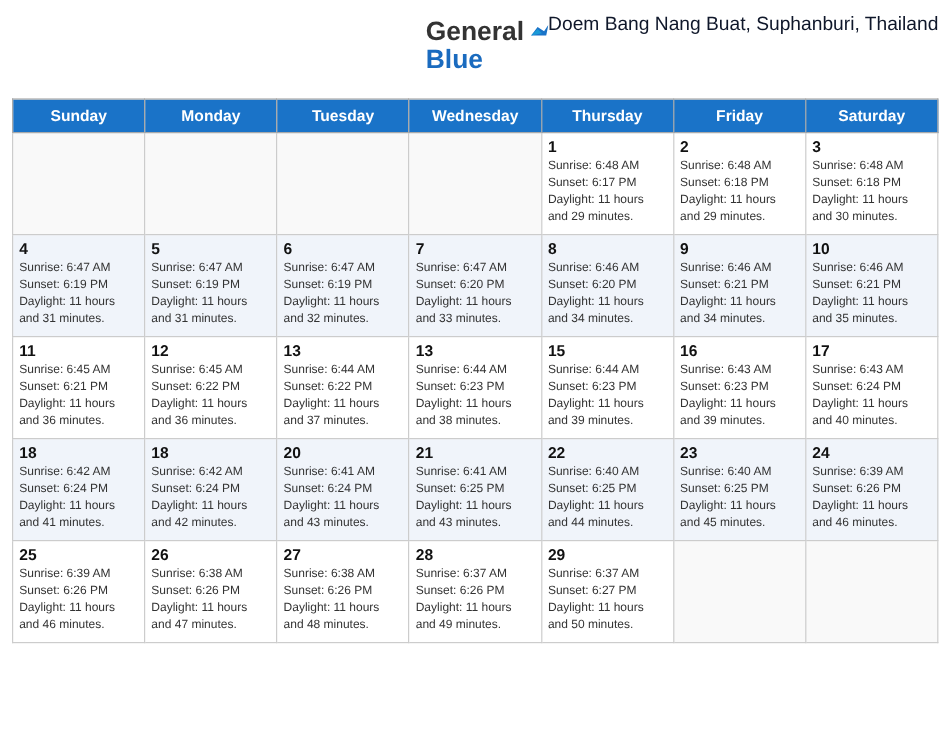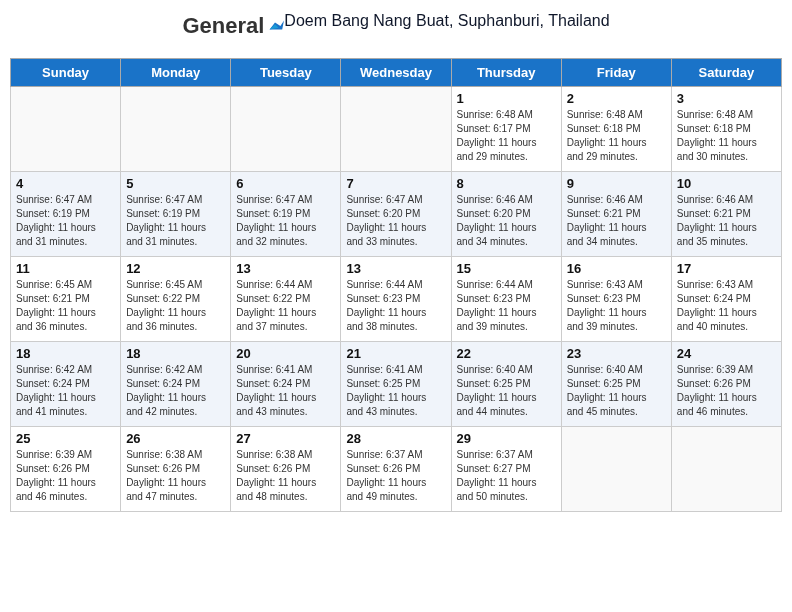--- a/index.html
+++ b/index.html
@@ -6,21 +6,21 @@
     body {
       font-family: Arial, sans-serif;
       background: #fff;
       width: 792px;
       min-height: 612px;
       padding: 10px;
     }
     .header-area {
       display: flex;
       align-items: flex-start;
-      justify-content: center;
+      justify-content: flex-end;
       margin-bottom: 20px;
     }
     .logo {
       display: flex;
       align-items: center;
       margin-top: 4px;
     }
     .logo-text {
       font-size: 22px;
       font-weight: bold;
@@ -97,20 +97,21 @@
 <div class="header-area">
   <div class="logo">
     <div>
       <div style="display:flex;align-items:center;">
         <span class="logo-text logo-general">General</span>
         <svg class="logo-icon" viewBox="0 0 20 20">
           <polygon points="4,14 10,6 16,10 20,4 18,14" fill="#1a73c8"></polygon>
           <polygon points="4,14 10,8 14,12" fill="#1a9ad7"></polygon>
         </svg>
       </div>
+      <div class="logo-text logo-blue">Blue</div>
     </div>
   </div>
   <div class="title-area">
     <div class="calendar-subtitle">Doem Bang Nang Buat, Suphanburi, Thailand</div>
   </div>
 </div>
 
 <table class="calendar">
   <thead>
     <tr>

